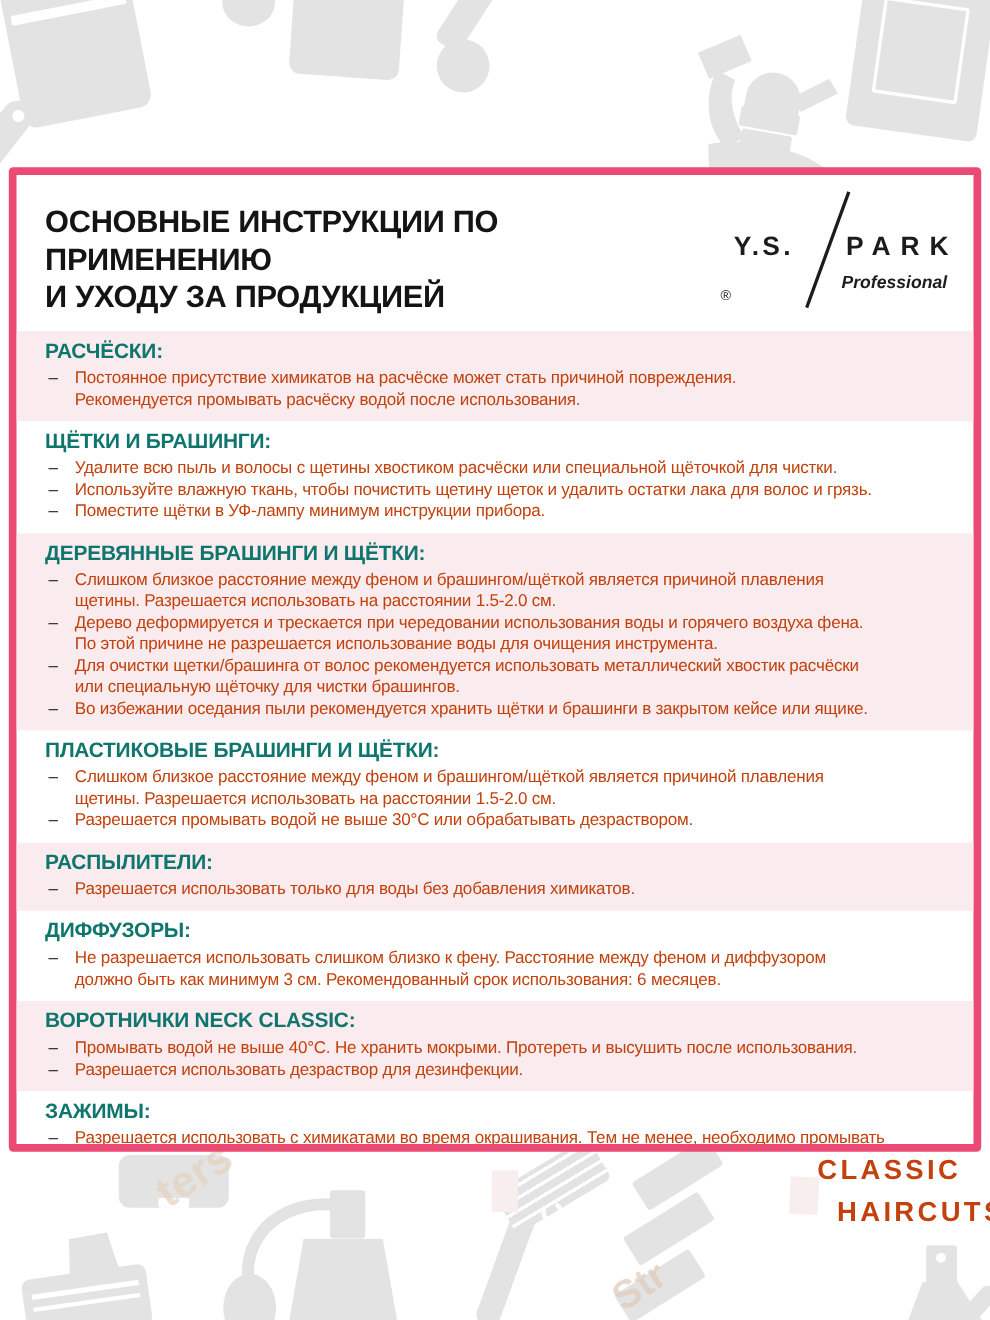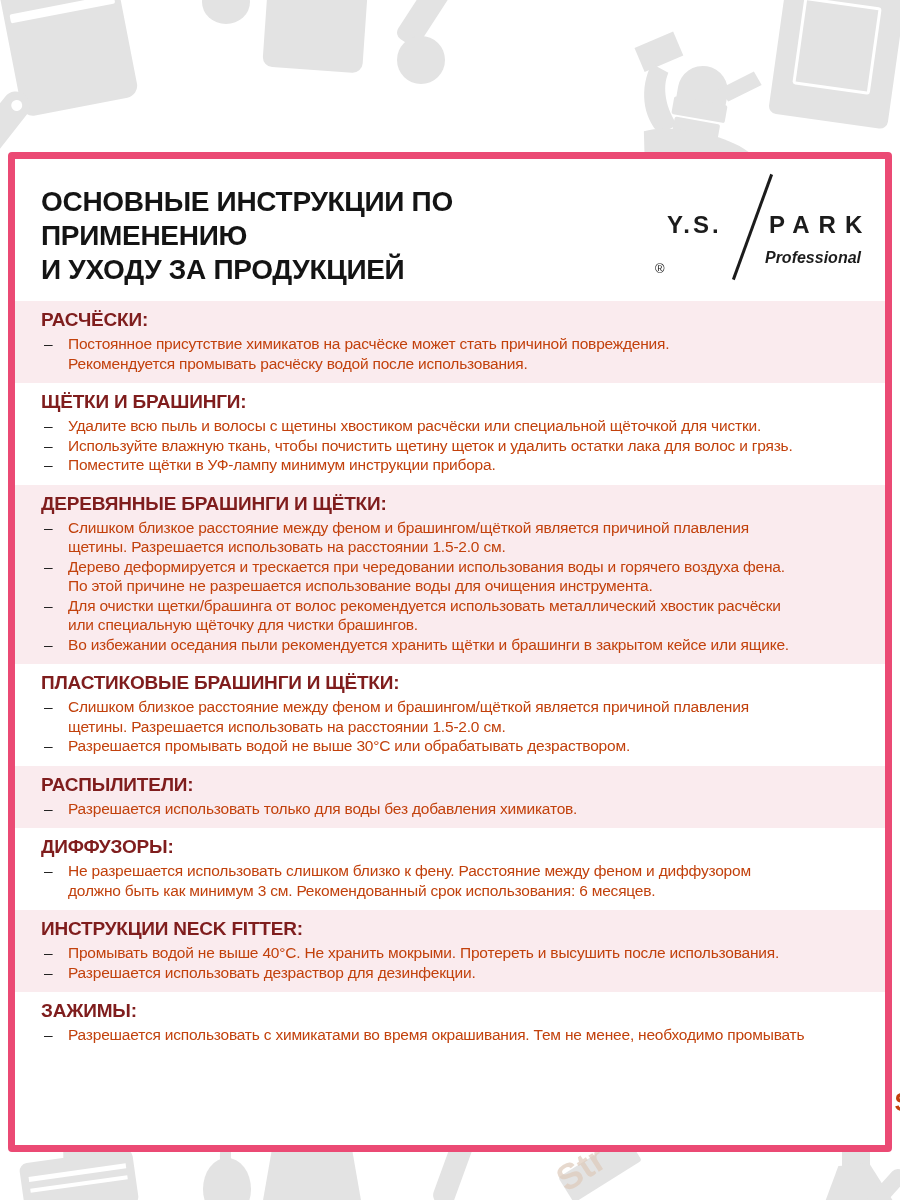--- a/index.html
+++ b/index.html
@@ -64,38 +64,38 @@
   #fsq2 { left:447px; top:1064px; width:24px; height:38px; }
 
   #wm1 { left:140px; top:1046px; font-size:40px; }
   #wm2 { left:556px; top:1148px; font-size:36px; color:#decaba; }
 
   .gray-word { position:absolute; font-weight:bold; color:#c2410c; letter-spacing:3px; font-size:25px; }
   #word-classic  { left:743px; top:1050px; }
   #word-haircuts { left:717px; top:1088px;margin-left:44px; }
 
   
-  .card { position:absolute; left:8px; top:152px; width:884px; height:1000px;
+  .card { position:absolute; left:8px; top:152px; width:884px; height:895px;
           background:#fff; border:7px solid #eb4a74; border-radius:4px; overflow:hidden; }
 
   .card-header { display:flex; justify-content:space-between; align-items:flex-start;
                  padding:26px 22px 14px 26px; }
   .title { font-size:28px; font-weight:bold; color:#141414; line-height:34px; letter-spacing:-0.3px; }
 
   .logo { position:relative; width:200px; height:96px; color:#1c1c1c; flex:none; }
   .logo .slash { position:absolute; left:88px; top:-14px; width:3px; height:112px; background:#1c1c1c;
                  transform:rotate(20deg); }
   .logo .ys   { position:absolute; left:4px;  top:26px; font-size:24px; font-weight:bold; letter-spacing:3px; }
   .logo .park { position:absolute; left:106px; top:26px; font-size:24px; font-weight:bold; letter-spacing:9px; }
   .logo .prof { position:absolute; right:2px; top:64px; font-size:16px; font-weight:bold; font-style:italic; }
   .logo .reg  { position:absolute; left:-8px; top:76px; font-size:13px; }
 
   .sec { padding:8px 26px 10px 26px; }
   .sec.pink { background:#faebee; }
-  .sec h2 { font-size:19px; line-height:22px; font-weight:bold; color:#7f1d1d;
+  .sec h2 { font-size:19px; line-height:22px; font-weight:bold; color:#0f766e;
             letter-spacing:-0.2px; margin-bottom:3px; }
   .item { position:relative; padding-left:27px; }
   .item .dash { position:absolute; left:3px; top:0; font-size:15.5px; line-height:19.5px; color:#232323; }
   .line { font-size:15.5px; line-height:19.5px; color:#c2410c; letter-spacing:-0.2px; }
 </style>
 </head>
 <body>
 
 <div class="stage">
 
@@ -253,21 +253,21 @@
     <div class="sec">
       <h2>ДИФФУЗОРЫ:</h2>
       <div class="item">
         <span class="dash">–</span>
         <div class="line">Не разрешается использовать слишком близко к фену. Расстояние между феном и диффузором</div>
         <div class="line">должно быть как минимум 3 см. Рекомендованный срок использования: 6 месяцев.</div>
       </div>
     </div>
 
     <div class="sec pink">
-      <h2>ИНСТРУКЦИИ NECK FITTER:</h2>
+      <h2>ВОРОТНИЧКИ NECK CLASSIC:</h2>
       <div class="item">
         <span class="dash">–</span>
         <div class="line">Промывать водой не выше 40°C. Не хранить мокрыми. Протереть и высушить после использования.</div>
       </div>
       <div class="item">
         <span class="dash">–</span>
         <div class="line">Разрешается использовать дезраствор для дезинфекции.</div>
       </div>
     </div>
 

